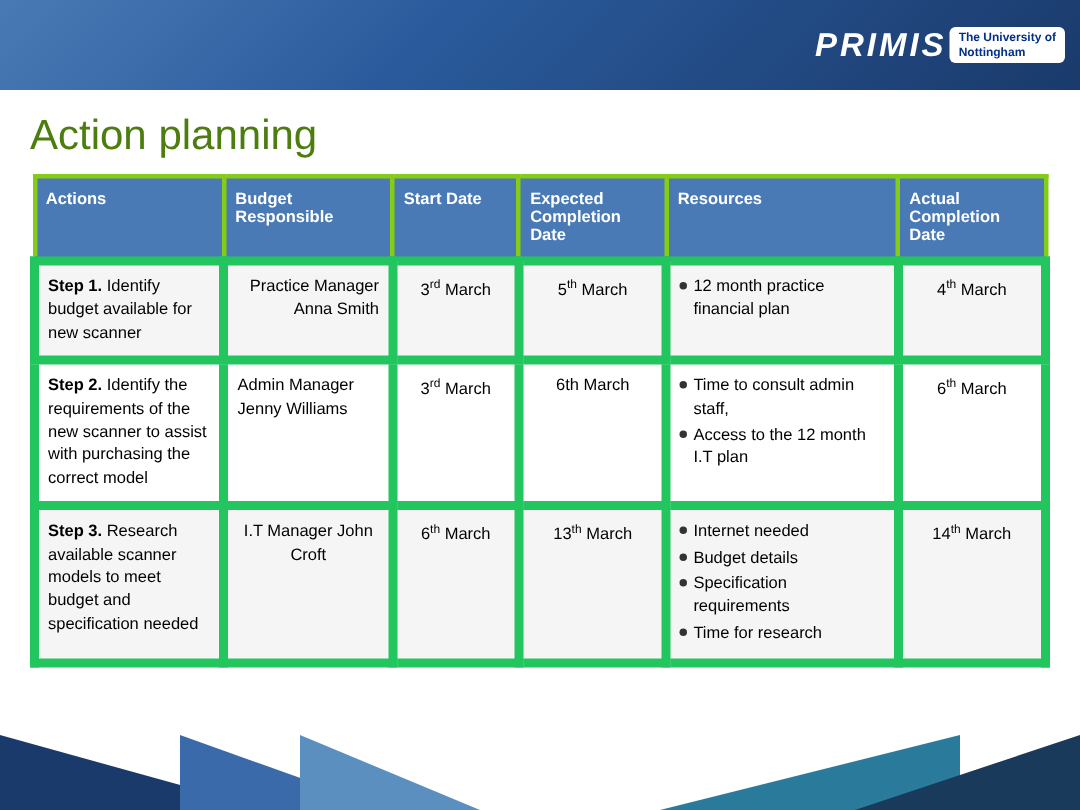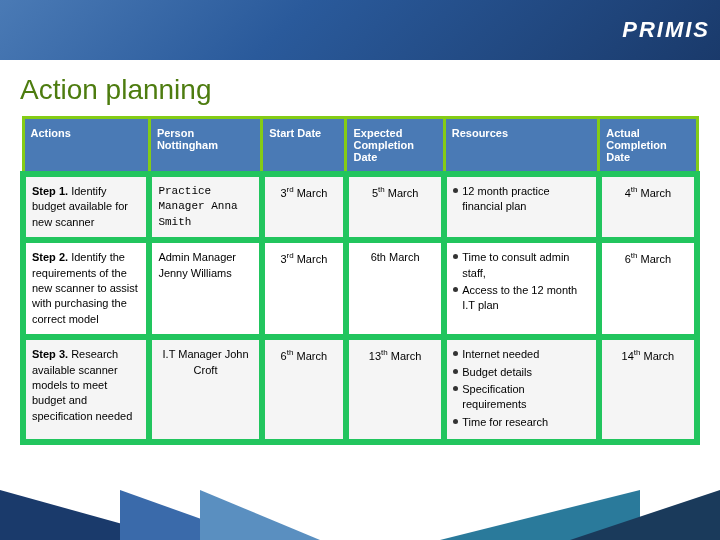--- a/index.html
+++ b/index.html
@@ -182,41 +182,45 @@
       border-right: 150px solid #1a3a5b;
       border-top: 50px solid transparent;
     }
   </style>
 </head>
 <body>
 
 <div class="header-bar">
   <div class="logo-area">
     <span class="primis-logo">PRIMIS</span>
+    <div class="notts-logo">
+      <span>The University of</span><br>
+      <span>Nottingham</span>
+    </div>
   </div>
 </div>
 
 <h1 class="page-title">Action planning</h1>
 
 <div class="table-container">
   <table>
     <thead>
       <tr>
         <th style="width:18%">Actions</th>
-        <th style="width:16%">Person Nottingham</th>
+        <th style="width:16%">Budget Responsible</th>
         <th style="width:12%">Start Date</th>
         <th style="width:14%">Expected Completion Date</th>
         <th style="width:22%">Resources</th>
         <th style="width:14%">Actual Completion Date</th>
       </tr>
     </thead>
     <tbody id="table-body">
     <tr>
           <td><span class="action-text"><strong>Step 1.</strong> Identify budget available for new scanner</span></td>
-          <td style="text-align: left; font-family: Liberation Mono, monospace;">Practice Manager Anna Smith</td>
+          <td style="text-align: right;">Practice Manager Anna Smith</td>
           <td style="text-align: center;">3<span class="superscript">rd</span> March</td>
           <td style="text-align: center;">5<span class="superscript">th</span> March</td>
           <td>
             <ul class="bullet-list">
               <li>
                 <span class="bullet-dot"></span>
                 <span>12 month practice financial plan</span>
               </li>
             </ul>
           </td>

